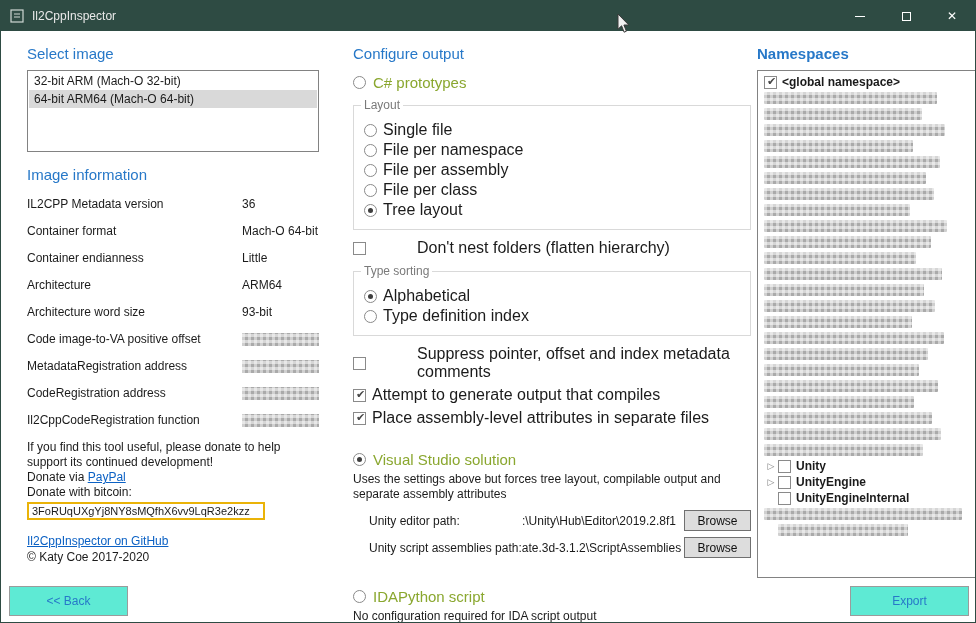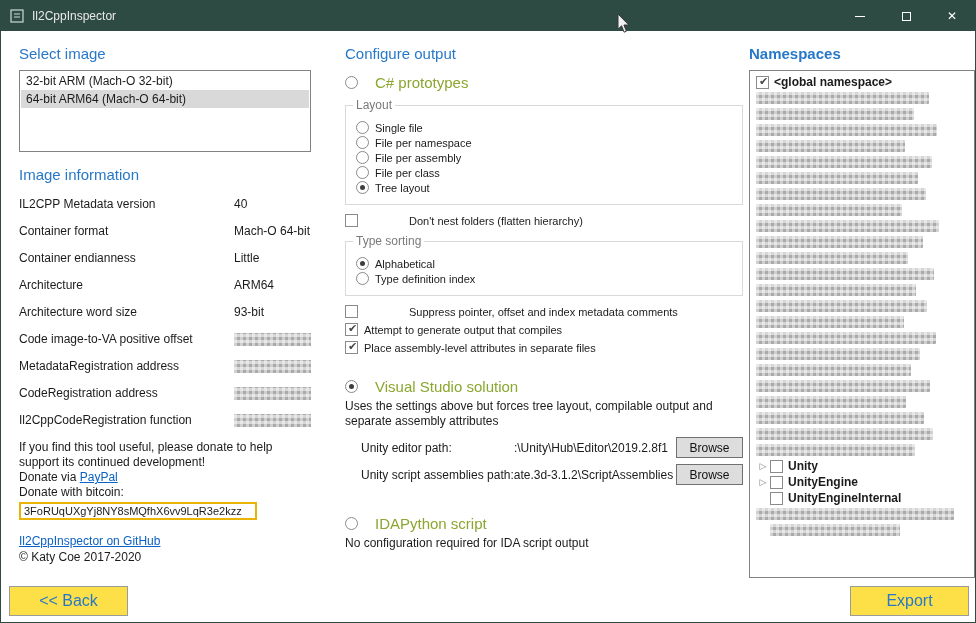--- a/index.html
+++ b/index.html
@@ -9,21 +9,21 @@
   
   .titlebar{position:absolute;top:0;left:0;right:0;height:30px;background:#2e4b43;display:flex;align-items:center;}
   .app-icon{width:14px;height:14px;margin-left:9px;flex:none;}
   .titlebar .title{color:#e9e9e9;font-size:12px;margin-left:8px;}
   .win-buttons{margin-left:auto;display:flex;height:30px;}
   .win-btn{width:46px;height:30px;display:flex;align-items:center;justify-content:center;color:#fff;font-size:12px;cursor:default;}
   .minbar{width:10px;height:1px;background:#fff;display:block;}
   .maxbox{width:9px;height:9px;border:1px solid #fff;display:block;}
 
   
-  .content{position:absolute;top:30px;left:8px;width:958px;height:591px;background:#fff;}
+  .content{position:absolute;top:30px;left:16px;width:958px;height:591px;background:#fff;}
   .col{position:absolute;top:0;}
   .col-left{left:10px;width:292px;}
   .col-mid{left:336px;width:398px;}
   .col-right{left:740px;width:226px;font-weight:bold;}
   .heading{color:#2778c8;font-size:15px;margin-top:14px;margin-bottom:8px;}
 
   
   .listbox{border:1px solid #828282;height:82px;padding:1px;overflow:hidden;background:#fff;}
   .lb-item{font-size:12px;padding:2px 5px;color:#1b1b1b;white-space:nowrap;}
   .lb-item.selected{background:#d9d9d9;}
@@ -33,33 +33,33 @@
   .val-redacted{height:13px;}
   .donate-text{font-size:12px;line-height:15px;margin-top:8px;color:#1b1b1b;}
   .donate-line{font-size:12px;line-height:15px;color:#1b1b1b;}
   .link{color:#0b61c4;text-decoration:underline;cursor:pointer;font-size:12px;line-height:15px;}
   .block{display:block;}
   .bitcoin-input{width:238px;height:18px;border:2px solid #eab308;font-size:11px;padding:0 3px;margin:2px 0 8px 0;color:#1b1b1b;background:#fff;}
   .gh{margin-top:6px;}
   .copyright{font-size:12px;margin-top:1px;color:#1b1b1b;}
 
   
-  .big-btn{position:absolute;background:#fde047;border:1px solid #9b9b9b;color:#2778c8;font-size:16px;width:119px;height:30px;text-align:center;cursor:pointer;}
+  .big-btn{position:absolute;background:#5eead4;border:1px solid #9b9b9b;color:#2778c8;font-size:12px;width:119px;height:30px;text-align:center;cursor:pointer;}
   .back-btn{left:8px;top:585px;}
   .export-btn{left:849px;top:585px;}
 
   
   .radio-line{display:flex;align-items:center;}
   .radio{width:13px;height:13px;border:1px solid #8a8a8a;border-radius:50%;background:#fff;position:relative;flex:none;}
   .radio.selected::after{content:"";position:absolute;left:3px;top:3px;width:5px;height:5px;border-radius:50%;background:#3e3e3e;}
-  .green-label{color:#8aa72f;font-size:15px;margin-left:17px;white-space:nowrap;}
+  .green-label{color:#8aa72f;font-size:15px;margin-left:7px;white-space:nowrap;}
   .big{margin-top:12px;}
   .groupbox{position:relative;border:1px solid #d9d9d9;margin-top:14px;padding:13px 10px 8px 10px;}
   .gb-title{position:absolute;top:-8px;left:7px;background:#fff;padding:0 3px;font-size:12px;color:#7a7a7a;}
-  .opt{display:flex;align-items:center;font-size:11px;color:#1b1b1b;margin:2px 0;}
+  .opt{display:flex;align-items:center;font-size:16px;color:#1b1b1b;margin:2px 0;}
   .opt .radio,.opt .cb{margin-right:6px;}
   .cb{width:13px;height:13px;border:1px solid #8a8a8a;background:#fff;position:relative;flex:none;}
   .cb.checked::after{content:"\2714";position:absolute;left:0;top:-2px;width:13px;text-align:center;font-size:11px;color:#474747;}
   .cb-line{margin-top:9px;gap:45px;}
   .desc{font-size:12px;line-height:15px;margin:4px 0 8px 0;width:384px;color:#1b1b1b;}
   .path-row{display:flex;align-items:center;margin:6px 0 6px 16px;font-size:12px;color:#1b1b1b;}
   .path-label{flex:none;}
   .path-value{flex:1;text-align:right;padding-right:8px;white-space:nowrap;overflow:hidden;}
   .browse-btn{flex:none;width:67px;height:21px;background:#dddddd;border:1px solid #707070;font-size:12px;color:#111;cursor:pointer;}
   .vs-gap{margin-top:24px;}
@@ -112,21 +112,21 @@
       <div class="heading">Select image</div>
       <div class="listbox" id="image-list">
           <div class="lb-item">32-bit ARM (Mach-O 32-bit)</div>
           <div class="lb-item selected">64-bit ARM64 (Mach-O 64-bit)</div>
         </div>
 
       <div class="heading">Image information</div>
       <div id="info-rows">
           <div class="info-row">
             <span class="info-label">IL2CPP Metadata version</span>
-            <span class="info-value">40</span>
+            <span class="info-value">36</span>
           </div>
           <div class="info-row">
             <span class="info-label">Container format</span>
             <span class="info-value">Mach-O 64-bit</span>
           </div>
           <div class="info-row">
             <span class="info-label">Container endianness</span>
             <span class="info-value">Little</span>
           </div>
           <div class="info-row">

